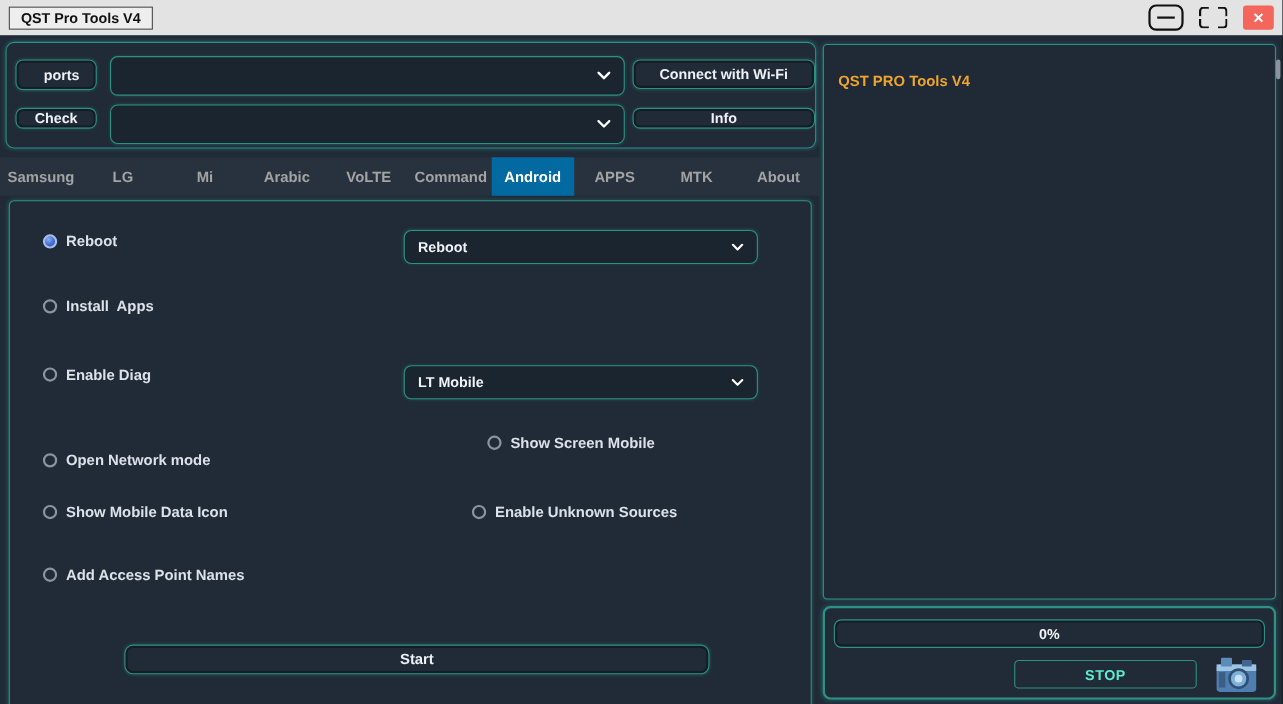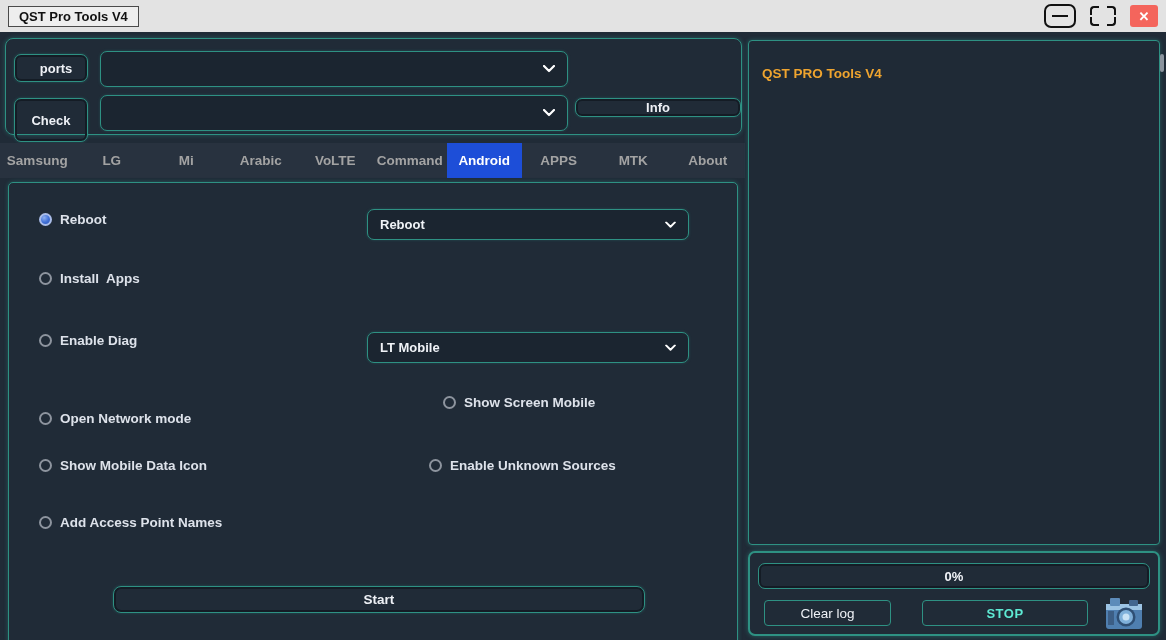--- a/index.html
+++ b/index.html
@@ -26,30 +26,30 @@
   .teal-border { border:1px solid #2e9183; box-shadow:0 0 4px rgba(46,180,160,.35); }
   .t-btn { background:transparent; border:1px solid #2e9183; border-radius:7px; box-shadow:inset 0 0 0 2px #141c25, 0 0 3px rgba(46,180,160,.3);
            color:#eef1f6; font-family:inherit; font-size:13px; font-weight:bold; cursor:pointer; display:flex; align-items:center; justify-content:center; }
   .combo { position:absolute; background:#1b2530; border:1px solid #2e9183; border-radius:7px; box-shadow:0 0 3px rgba(46,180,160,.25);
            color:#f0f3f7; font-size:13px; font-weight:bold; display:flex; align-items:center; padding:0 12px; cursor:pointer; }
   .combo .chev { position:absolute; right:12px; top:50%; transform:translateY(-50%); }
 
   
   .top-group { position:absolute; left:5px; top:38px; width:737px; height:97px; border-radius:8px; }
   .ports-btn { position:absolute; left:8px;  top:15px; width:74px; height:28px;padding-left:10px; }
-  .check-btn { position:absolute; left:8px;  top:59px; width:74px; height:44px; }
+  .check-btn { position:absolute; left:8px;  top:59px; width:74px; height:19px; }
   .combo-port  { left:94px; top:12px; width:468px; height:36px; }
   .combo-model { left:94px; top:56px; width:468px; height:36px; }
   .wifi-btn { position:absolute; left:569px; top:15px; width:166px; height:27px; }
   .info-btn { position:absolute; left:569px; top:59px; width:166px; height:19px; }
 
   
   .tabbar { position:absolute; left:0; top:143px; width:745px; height:35px; background:#28323f; display:flex; }
   .tab { flex:1; display:flex; align-items:center; justify-content:center; color:#a3a3a3; font-size:13.5px; font-weight:bold; cursor:pointer; }
-  .tab.active { background:#1d4ed8; color:#ffffff; }
+  .tab.active { background:#0369a1; color:#ffffff; }
 
   
   .main-panel { position:absolute; left:8px; top:182px; width:730px; height:492px; border-radius:5px; background:#202b37; }
   .opt { position:absolute; display:flex; align-items:center; gap:8px; cursor:pointer; }
   .radio { width:13px; height:13px; border-radius:50%; border:2px solid #8d949e; background:transparent; flex:0 0 auto; }
   .radio.checked { border:2px solid #aabde9; background:radial-gradient(circle at 35% 30%, #8fb0f0 0%, #3f6fd6 55%, #2f57b5 100%); }
   .opt-label { color:#dde2ea; font-size:13.5px; font-weight:bold; white-space:pre; }
   .combo-sm { height:31px; width:322px; left:358px; }
   .start-btn { position:absolute; left:104px; top:403px; width:532px; height:27px; border-radius:8px; font-size:13.5px; }
 
@@ -90,20 +90,21 @@
   </div>
 
   <div class="top-group teal-border">
     <button class="t-btn ports-btn">ports</button>
     <div class="combo combo-port">
       <span></span>
       <svg class="chev" width="12" height="8" viewBox="0 0 12 8">
           <path d="M1 1 L6 6 L11 1" stroke="#fff" stroke-width="2.2" fill="none" stroke-linecap="round" stroke-linejoin="round"></path>
         </svg>
     </div>
+    <button class="t-btn wifi-btn">Connect with Wi-Fi</button>
     <button class="t-btn check-btn">Check</button>
     <div class="combo combo-model">
       <span></span>
       <svg class="chev" width="12" height="8" viewBox="0 0 12 8">
           <path d="M1 1 L6 6 L11 1" stroke="#fff" stroke-width="2.2" fill="none" stroke-linecap="round" stroke-linejoin="round"></path>
         </svg>
     </div>
     <button class="t-btn info-btn">Info</button>
   </div>
 
@@ -177,21 +178,20 @@
 
   <div class="log-panel teal-border">
     <div class="log-header">QST PRO Tools V4</div>
     <div class="scroll-thumb"></div>
   </div>
 
   <div class="status-panel">
     <div class="progress">
       <span>0%</span>
     </div>
-    <button class="t-btn clearlog-btn">Clear log</button>
     <button class="t-btn stop-btn">STOP</button>
     <svg class="camera" viewBox="0 0 40 36">
       <rect x="2" y="9" width="36" height="25" rx="3" fill="#4f7fb0"></rect>
       <rect x="2" y="9" width="36" height="6" fill="#9cc4e4"></rect>
       <rect x="6" y="3" width="10" height="8" rx="1" fill="#5d8cba"></rect>
       <rect x="25" y="5" width="9" height="6" rx="1" fill="#42668f"></rect>
       <circle cx="22" cy="22" r="9.5" fill="#2f4f74"></circle>
       <circle cx="22" cy="22" r="7" fill="#7fb0da"></circle>
       <circle cx="22" cy="22" r="3.5" fill="#c9e2f5"></circle>
       <rect x="4" y="16" width="6" height="14" fill="#3c5e85"></rect>

